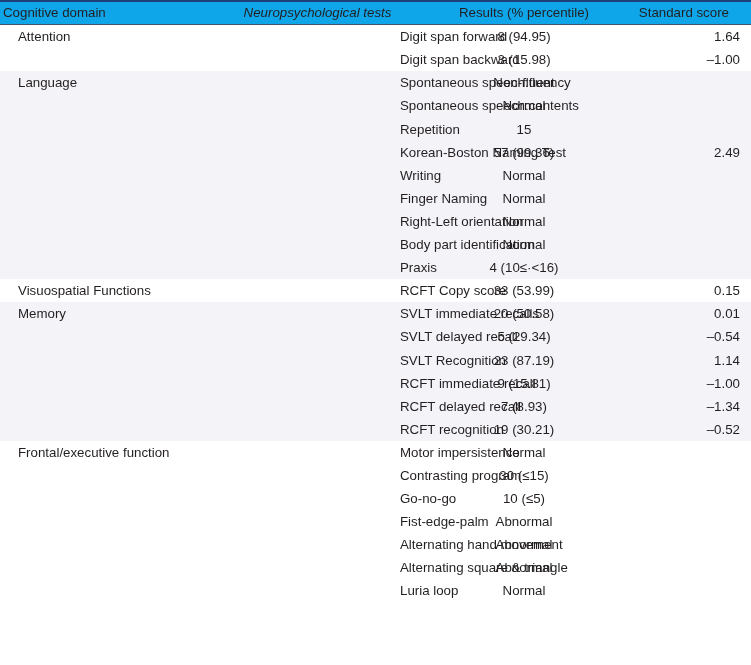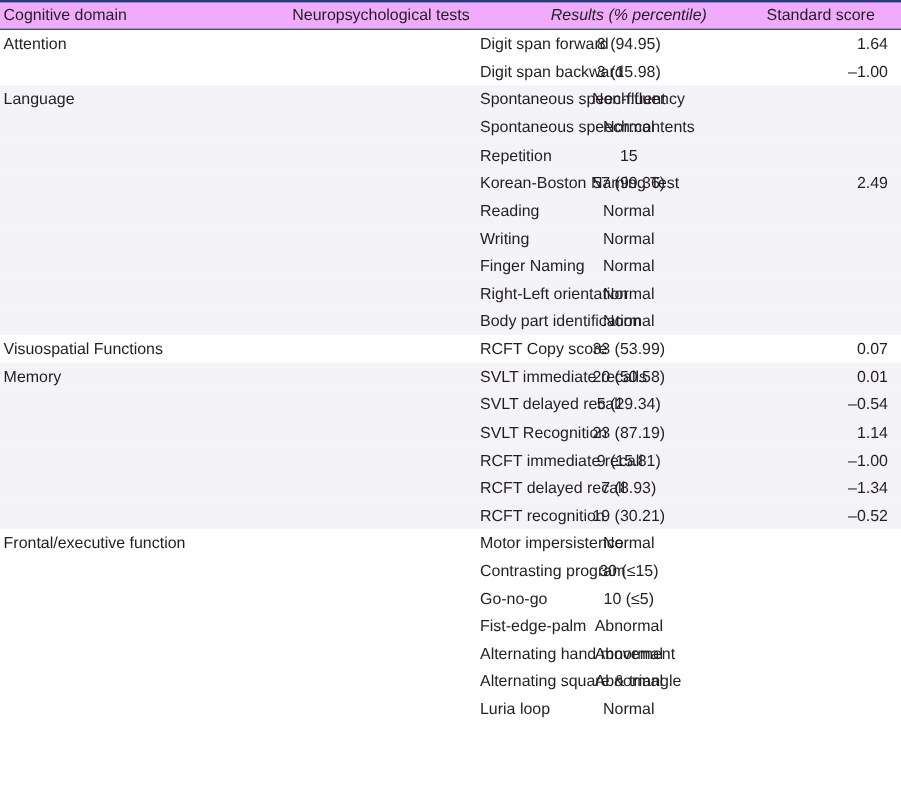--- a/index.html
+++ b/index.html
@@ -38,41 +38,41 @@
   thead th {
     font-weight: normal;
     font-size: 13.3px;
     padding: 4px 0 5px 0;
     border-top: 2.5px solid #1f3f7a;
     border-bottom: 1.1px solid #44536e;
     color: #231f20;
     vertical-align: middle;
   }
   th.h-domain  { text-align: left;   padding-left: 3px; }
-  th.h-test    { text-align: center; padding-right: 10px;}
-  th.h-result  { text-align: center; padding-right: 12px; font-style: italic;}
+  th.h-test    { text-align: center; padding-right: 10px; font-style: italic;}
+  th.h-result  { text-align: center; padding-right: 12px;}
   th.h-score   { text-align: right;  padding-right: 22px;}
 
   tbody td {
     padding: 0;
     height: 23.1px;
     vertical-align: middle;
     font-size: 13.3px;
     color: #231f20;
     white-space: nowrap;
   }
-  td.d-domain { text-align: left;  padding-left: 3px; }
+  td.d-domain { text-align: left;  padding-left: 18px; }
   td.d-test   { text-align: left;  padding-left: 200px; }
   td.d-result { text-align: center; padding-right: 12px; }
   td.d-score  { text-align: right; padding-right: 11px; }
 
   tbody tr.band-shade td { background: #f4f3f8; }
   tbody tr.band-plain td { background: #ffffff; }
 </style>
-<style>thead th{border-top-color:#1f3f7a;}thead tr.header-row{background:#f0abfc;}tbody tr.band-shade td{background:#f4f3f8;}tbody tr.band-plain td{background:#ffffff;}body{color:#231f20;}</style></head>
+<style>thead th{border-top-color:#1f3f7a;}thead tr.header-row{background:#0ea5e9;}tbody tr.band-shade td{background:#f4f3f8;}tbody tr.band-plain td{background:#ffffff;}body{color:#231f20;}</style></head>
 <body>
 
 <div id="table-wrap">
   <table class="np-table">
     <colgroup>
       <col class="c-domain">
       <col class="c-test">
       <col class="c-result">
       <col class="c-score">
     </colgroup>
@@ -116,53 +116,53 @@
           <td class="d-score"></td>
         </tr>
         <tr class="band-shade">
           <td class="d-domain"></td>
           <td class="d-test">Korean-Boston Naming Test</td>
           <td class="d-result">57 (99.36)</td>
           <td class="d-score">2.49</td>
         </tr>
         <tr class="band-shade">
           <td class="d-domain"></td>
-          <td class="d-test">Reading</td>
-          <td class="d-result">Normal</td>
-          <td class="d-score"></td>
-        </tr>
-        <tr class="band-shade">
-          <td class="d-domain"></td>
           <td class="d-test">Writing</td>
           <td class="d-result">Normal</td>
           <td class="d-score"></td>
         </tr>
         <tr class="band-shade">
           <td class="d-domain"></td>
           <td class="d-test">Finger Naming</td>
           <td class="d-result">Normal</td>
           <td class="d-score"></td>
         </tr>
         <tr class="band-shade">
           <td class="d-domain"></td>
           <td class="d-test">Right-Left orientation</td>
           <td class="d-result">Normal</td>
           <td class="d-score"></td>
         </tr>
         <tr class="band-shade">
           <td class="d-domain"></td>
           <td class="d-test">Body part identification</td>
           <td class="d-result">Normal</td>
+          <td class="d-score"></td>
+        </tr>
+        <tr class="band-shade">
+          <td class="d-domain"></td>
+          <td class="d-test">Praxis</td>
+          <td class="d-result">4 (10≤·&lt;16)</td>
           <td class="d-score"></td>
         </tr>
         <tr class="band-plain">
           <td class="d-domain">Visuospatial Functions</td>
           <td class="d-test">RCFT Copy score</td>
           <td class="d-result">33 (53.99)</td>
-          <td class="d-score">0.07</td>
+          <td class="d-score">0.15</td>
         </tr>
         <tr class="band-shade">
           <td class="d-domain">Memory</td>
           <td class="d-test">SVLT immediate recalls</td>
           <td class="d-result">20 (50.58)</td>
           <td class="d-score">0.01</td>
         </tr>
         <tr class="band-shade">
           <td class="d-domain"></td>
           <td class="d-test">SVLT delayed recall</td>

